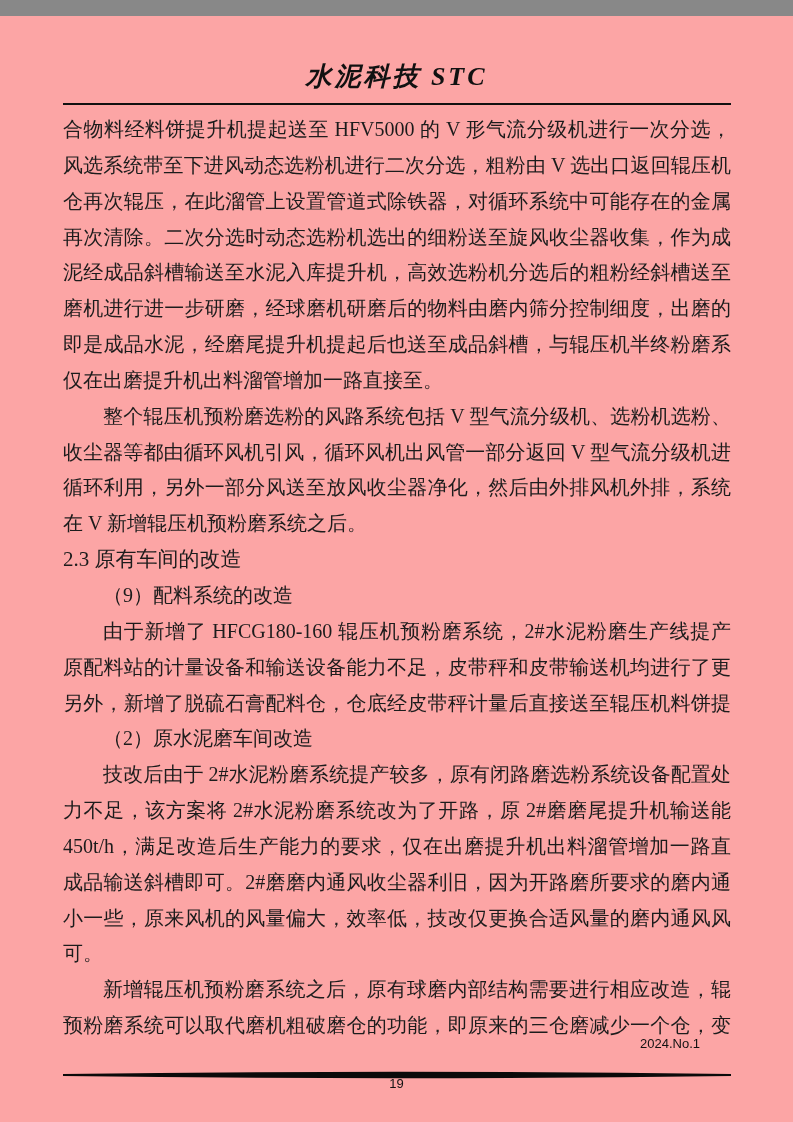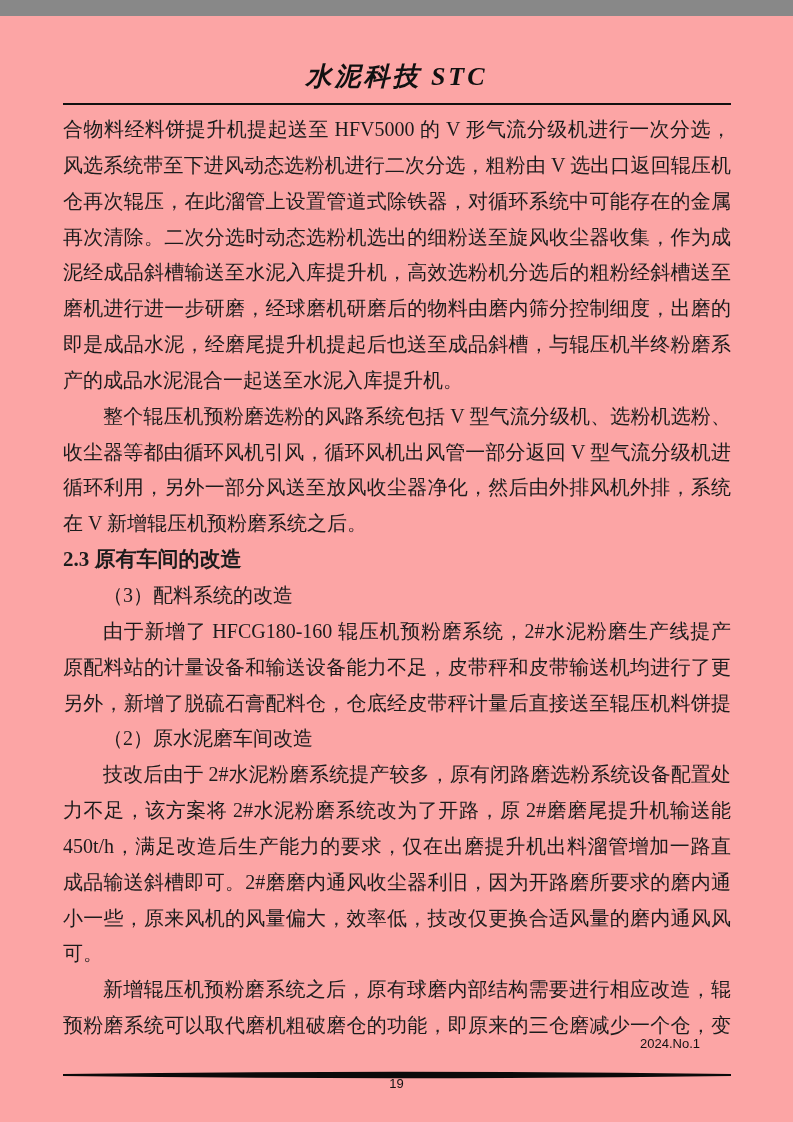--- a/index.html
+++ b/index.html
@@ -39,21 +39,21 @@
   }
   .ln-end {
     text-align:justify;
     text-align-last:left;
   }
   .ln-indent { text-indent:2em; }
   .hd {
     font-size:21px;
     line-height:35.85px;
     height:35.85px;
-    font-weight:bold;
+    font-weight:normal;
     text-align:center;
     text-align-last:left;
   }
   .footer-bar {
     position:absolute; top:1050px; left:63px;
     width:668px; height:9px;
   }
   .footer-page-number {
     position:absolute; top:1060px; left:0; width:793px;
     text-align:center;
@@ -76,27 +76,27 @@
   <div class="header-rule"></div>
 
   <div class="body-text">
     <div class="ln">合物料经料饼提升机提起送至 HFV5000 的 V 形气流分级机进行一次分选，细粉由</div>
     <div class="ln">风选系统带至下进风动态选粉机进行二次分选，粗粉由 V 选出口返回辊压机稳流</div>
     <div class="ln">仓再次辊压，在此溜管上设置管道式除铁器，对循环系统中可能存在的金属异物</div>
     <div class="ln">再次清除。二次分选时动态选粉机选出的细粉送至旋风收尘器收集，作为成品水</div>
     <div class="ln">泥经成品斜槽输送至水泥入库提升机，高效选粉机分选后的粗粉经斜槽送至 2#球</div>
     <div class="ln">磨机进行进一步研磨，经球磨机研磨后的物料由磨内筛分控制细度，出磨的物料</div>
     <div class="ln">即是成品水泥，经磨尾提升机提起后也送至成品斜槽，与辊压机半终粉磨系统生</div>
-    <div class="ln ln-end">产的成品水泥混合一起送至水泥入库提升机。</div>
+    <div class="ln ln-end">仅在出磨提升机出料溜管增加一路直接至。</div>
     <div class="ln ln-indent">整个辊压机预粉磨选粉的风路系统包括 V 型气流分级机、选粉机选粉、旋风</div>
     <div class="ln">收尘器等都由循环风机引风，循环风机出风管一部分返回 V 型气流分级机进风口</div>
     <div class="ln">循环利用，另外一部分风送至放风收尘器净化，然后由外排风机外排，系统补风</div>
     <div class="ln ln-end">在 V 新增辊压机预粉磨系统之后。</div>
     <div class="hd">2.3 原有车间的改造</div>
-    <div class="ln ln-end ln-indent">（3）配料系统的改造</div>
+    <div class="ln ln-end ln-indent">（9）配料系统的改造</div>
     <div class="ln ln-indent">由于新增了 HFCG180-160 辊压机预粉磨系统，2#水泥粉磨生产线提产较多，</div>
     <div class="ln">原配料站的计量设备和输送设备能力不足，皮带秤和皮带输送机均进行了更换。</div>
     <div class="ln">另外，新增了脱硫石膏配料仓，仓底经皮带秤计量后直接送至辊压机料饼提升机。</div>
     <div class="ln ln-end ln-indent">（2）原水泥磨车间改造</div>
     <div class="ln ln-indent">技改后由于 2#水泥粉磨系统提产较多，原有闭路磨选粉系统设备配置处理能</div>
     <div class="ln">力不足，该方案将 2#水泥粉磨系统改为了开路，原 2#磨磨尾提升机输送能力为</div>
     <div class="ln">450t/h，满足改造后生产能力的要求，仅在出磨提升机出料溜管增加一路直接至</div>
     <div class="ln">成品输送斜槽即可。2#磨磨内通风收尘器利旧，因为开路磨所要求的磨内通风量</div>
     <div class="ln">小一些，原来风机的风量偏大，效率低，技改仅更换合适风量的磨内通风风机即</div>
     <div class="ln ln-end">可。</div>

